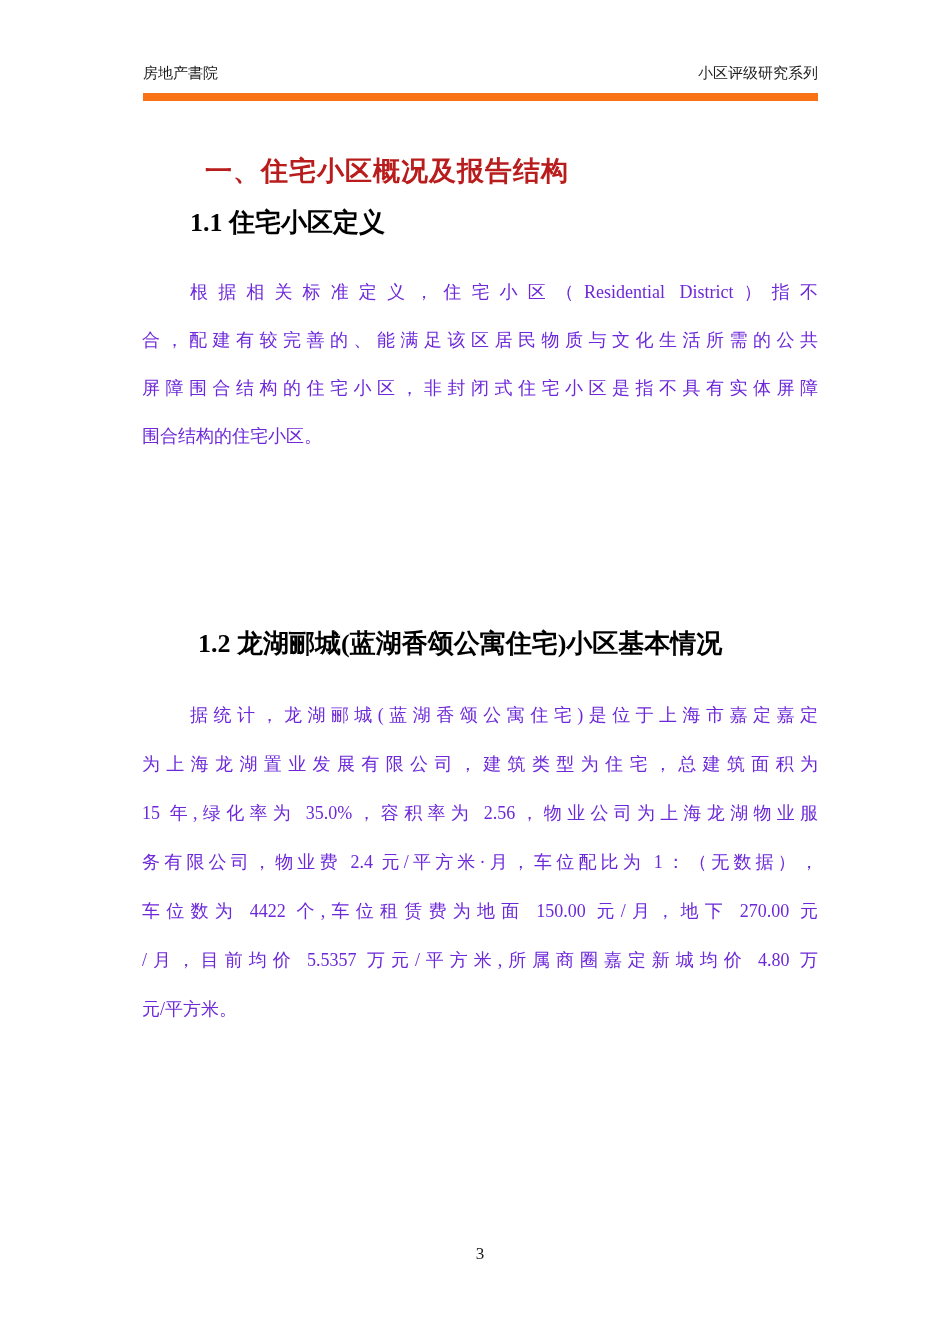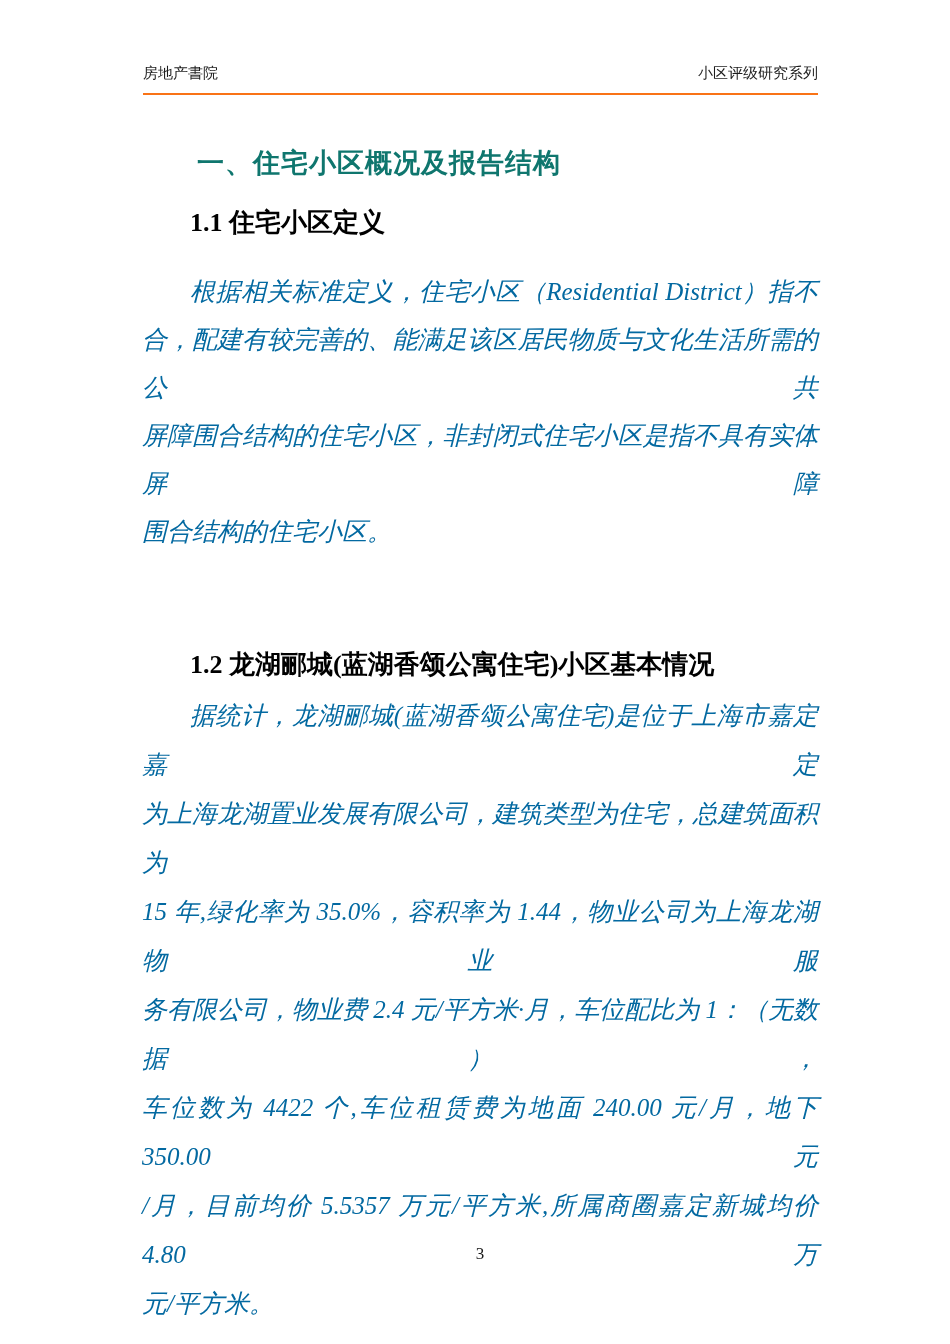--- a/index.html
+++ b/index.html
@@ -17,56 +17,55 @@
     color: #101010;
   }
   .header {
     position: absolute;
     top: 64px;
     left: 143px;
     width: 675px;
     display: flex;
     justify-content: space-between;
     align-items: flex-end;
-    border-bottom: 2px solid #f97316;
+    border-bottom: 8px solid #f97316;
     padding-bottom: 10px;
     font-family: "Liberation Sans", "DejaVu Sans", sans-serif;
     font-size: 15px;
     color: #1c1c1c;
   }
   .section-title {
     position: absolute;
     top: 143px;
     left: 193px;
-    margin: 4px;
+    margin: 12px;
     font-size: 27px;
     font-weight: bold;
     line-height: 1.2;
-    color: #0f766e;
+    color: #b91c1c;
     letter-spacing: 1px;
   }
   .subsection-title {
     position: absolute;
     left: 190px;
     margin: 0;
     font-size: 26px;
     font-weight: bold;
     line-height: 1.15;
     color: #000000;
     text-align: right;
   }
   .sub1-title { top: 208px; }
-  .sub2-title { top: 650px; }
+  .sub2-title { top: 629px; margin-left: 8px; }
   .para {
     position: absolute;
     left: 142px;
     width: 676px;
-    font-size: 25px;
-    color: #0369a1;
-    font-style: italic;
+    font-size: 18px;
+    color: #6d28d9;
   }
   .para-1 { top: 268px; line-height: 48px; }
   .para-2 { top: 691px; line-height: 49px; }
   .line {
     text-align: justify;
     text-align-last: justify;
   }
   .line.first { text-indent: 48px; }
   .line.last { text-align-last: left; }
   .footer {
@@ -98,22 +97,22 @@
     <div class="line">合，配建有较完善的、能满足该区居民物质与文化生活所需的公共</div>
     <div class="line">屏障围合结构的住宅小区，非封闭式住宅小区是指不具有实体屏障</div>
     <div class="line last">围合结构的住宅小区。</div>
   </div>
 
   <h2 class="subsection-title sub2-title">1.2 龙湖郦城(蓝湖香颂公寓住宅)小区基本情况</h2>
 
   <div class="para para-2">
     <div class="line first">据统计，龙湖郦城(蓝湖香颂公寓住宅)是位于上海市嘉定嘉定</div>
     <div class="line">为上海龙湖置业发展有限公司，建筑类型为住宅，总建筑面积为</div>
-    <div class="line">15 年,绿化率为 35.0%，容积率为 1.44，物业公司为上海龙湖物业服</div>
+    <div class="line">15 年,绿化率为 35.0%，容积率为 2.56，物业公司为上海龙湖物业服</div>
     <div class="line">务有限公司，物业费 2.4 元/平方米·月，车位配比为 1：（无数据），</div>
-    <div class="line">车位数为 4422 个,车位租赁费为地面 240.00 元/月，地下 350.00 元</div>
+    <div class="line">车位数为 4422 个,车位租赁费为地面 150.00 元/月，地下 270.00 元</div>
     <div class="line">/月，目前均价 5.5357 万元/平方米,所属商圈嘉定新城均价 4.80 万</div>
     <div class="line last">元/平方米。</div>
   </div>
 
   <div class="footer">3</div>
 
 </div>
 
 </body></html>

